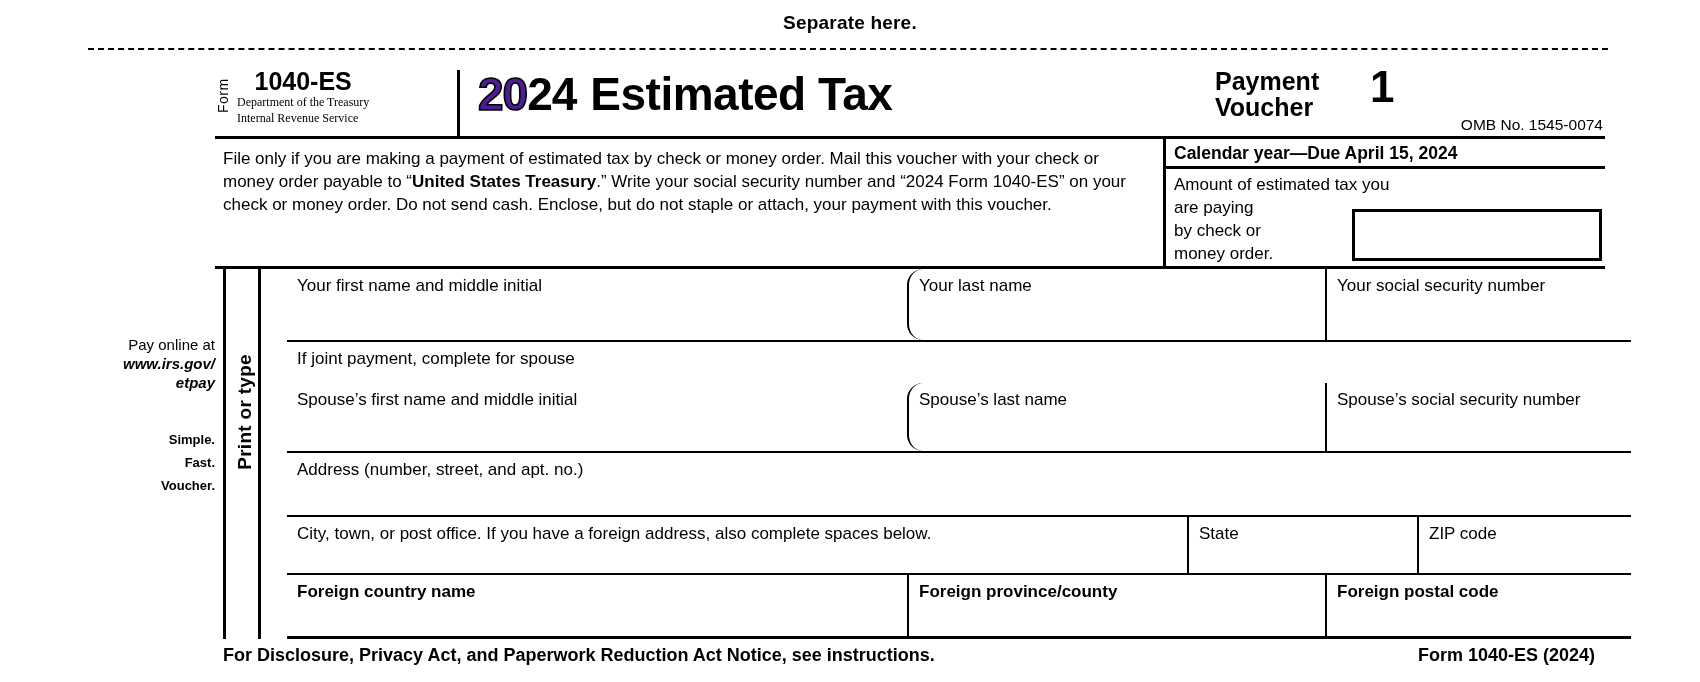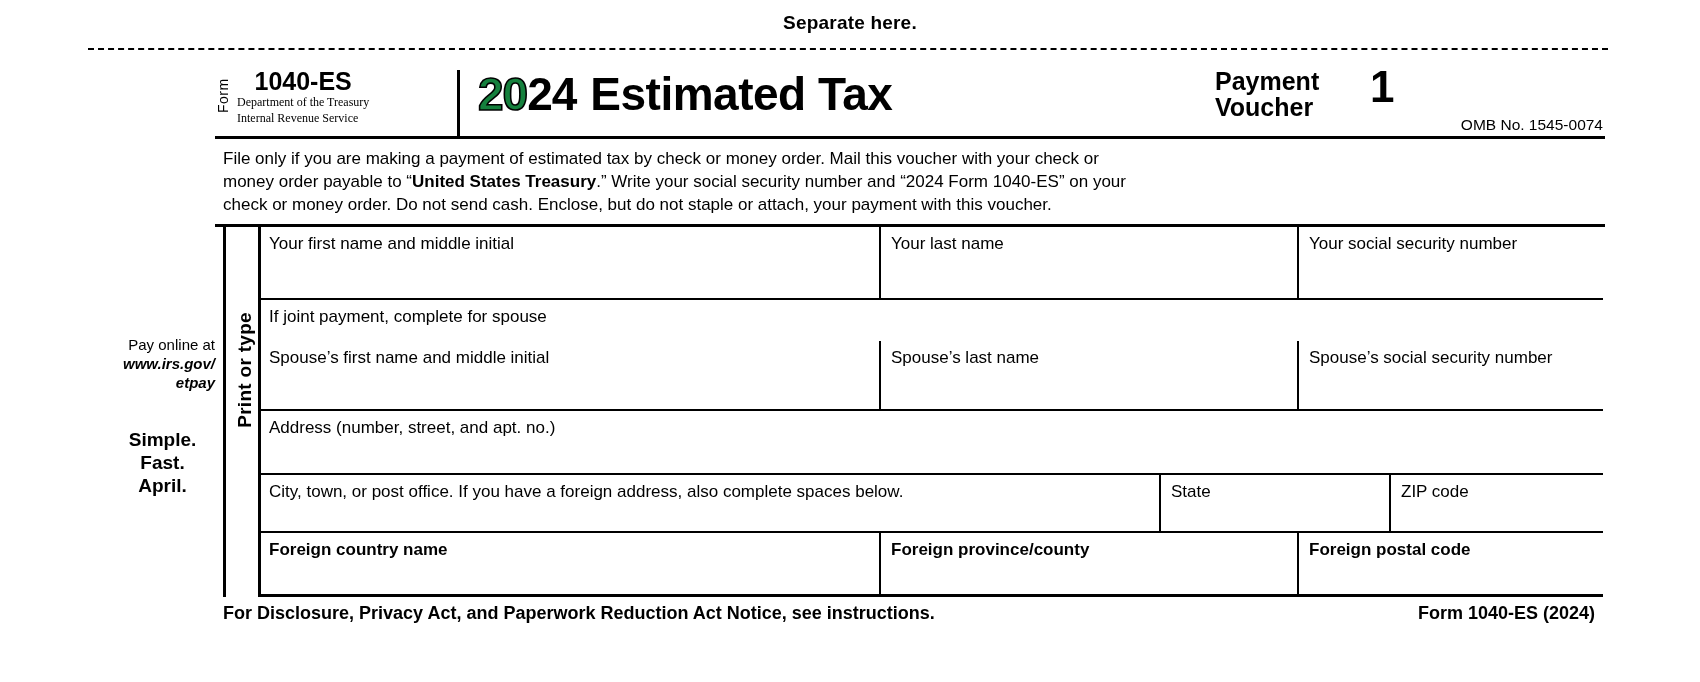--- a/index.html
+++ b/index.html
@@ -84,21 +84,21 @@
     flex: 1;
     display: flex;
     align-items: flex-start;
     padding-left: 18px;
     padding-top: 0px;
   }
   .yr-outline {
     font-size: 46px;
     font-weight: bold;
     line-height: 48px;
-    color: #15803d;
+    color: #4c1d95;
     -webkit-text-stroke: 1.6px #000;
     letter-spacing: -1px;
   }
   .yr-solid {
     font-size: 46px;
     font-weight: bold;
     line-height: 48px;
     letter-spacing: -1px;
   }
   .title-text {
@@ -207,21 +207,21 @@
     writing-mode: vertical-rl;
     transform: rotate(180deg);
     font-size: 19px;
     font-weight: bold;
     position: absolute;
     left: 8px;
     top: 85px;
     letter-spacing: 0.3px;
   }
   .grid-body {
-    margin-left: 20px;
+    margin-left: 48px;
     width: 1344px;
     padding-left: 24px;
   }
   .row {
     display: flex;
     border-bottom: 2px solid #000;
     box-sizing: border-box;
   }
   .row.last { border-bottom: 3px solid #000; }
   .cell {
@@ -233,21 +233,21 @@
   .cell.bord { border-left: 2px solid #000; }
 
   .r1 { height: 73px; }
   .r-joint { height: 41px; border-bottom: none; }
   .r2 { height: 70px; }
   .r3 { height: 64px; }
   .r4 { height: 58px; }
   .r5 { height: 64px; font-weight: bold; }
 
   .w-first { width: 620px; }
-  .w-last  { width: 418px; }
+  .w-last  { width: 418px; border-radius: 16px; }
   .w-ssn   { width: 306px; }
 
   .w-city  { width: 900px; }
   .w-state { width: 230px; }
   .w-zip   { width: 214px; }
 
   .w-fcn   { width: 620px; }
   .w-fpc   { width: 418px; }
   .w-fpost { width: 306px; }
 
@@ -263,22 +263,22 @@
   }
   .payonline .ital {
     font-style: italic;
     font-weight: bold;
   }
   .simple {
     position: absolute;
     left: 110px;
     top: 428px;
     width: 105px;
-    text-align: center;
-    font-size: 19px;
+    text-align: right;
+    font-size: 13px;
     font-weight: bold;
     line-height: 23px;
   }
 
   
   .footer {
     display: flex;
     justify-content: space-between;
     width: 1390px;
     margin-top: 6px;
@@ -320,20 +320,31 @@
       <div class="pv-num">1</div>
       <div class="omb">OMB No. 1545-0074</div>
     </div>
   </div>
 
   <div class="rule-thick"></div>
 
   <div class="band">
     <div class="band-left">
       <span>File only if you are making a payment of estimated tax by check or money order. Mail this voucher with your check or money order payable to “</span><b>United States Treasury</b><span>.” Write your social security number and “2024 Form 1040-ES” on your check or money order. Do not send cash. Enclose, but do not staple or attach, your payment with this voucher.</span>
+    </div>
+    <div class="band-right">
+      <div class="cal-year">Calendar year—Due April 15, 2024</div>
+      <div class="amt-wrap">
+        <div class="amt-text">
+          <div>Amount of estimated tax you are paying</div>
+          <div>by check or</div>
+          <div>money order.</div>
+        </div>
+        <div class="amt-box"></div>
+      </div>
     </div>
   </div>
 
   <div class="grid">
     <div class="printortype">
       <div class="pot-text">Print or type</div>
     </div>
 
     <div class="grid-body">
 
@@ -380,14 +391,14 @@
 </div>
 
 <div class="payonline">
   <div>Pay online at</div>
   <div class="ital">www.irs.gov/</div>
   <div class="ital">etpay</div>
 </div>
 <div class="simple">
   <div>Simple.</div>
   <div>Fast.</div>
-  <div>April.</div>
+  <div>Voucher.</div>
 </div>
 
 </body></html>

